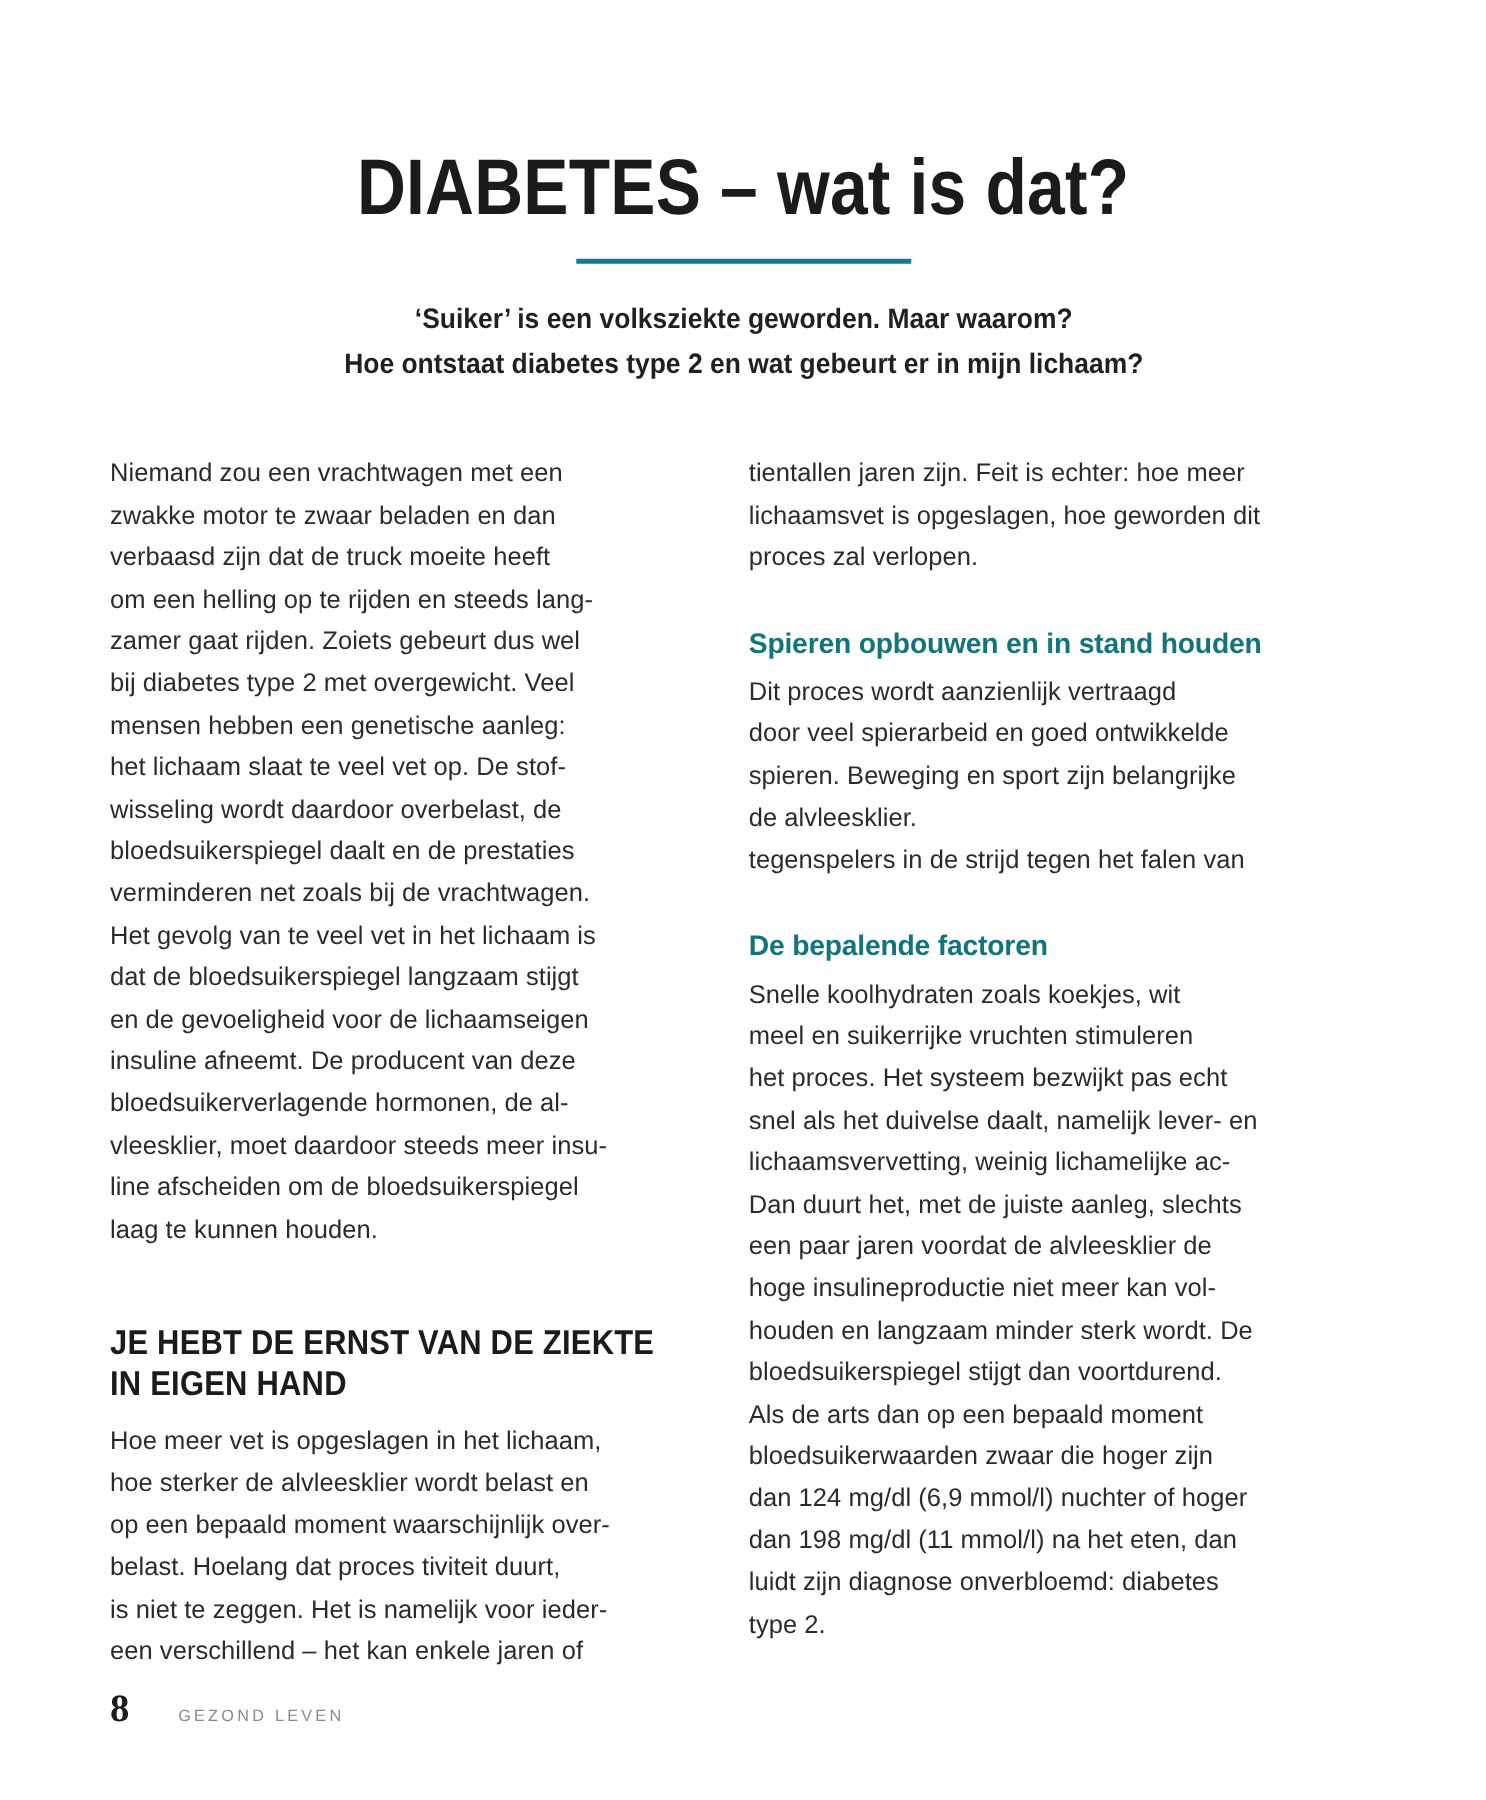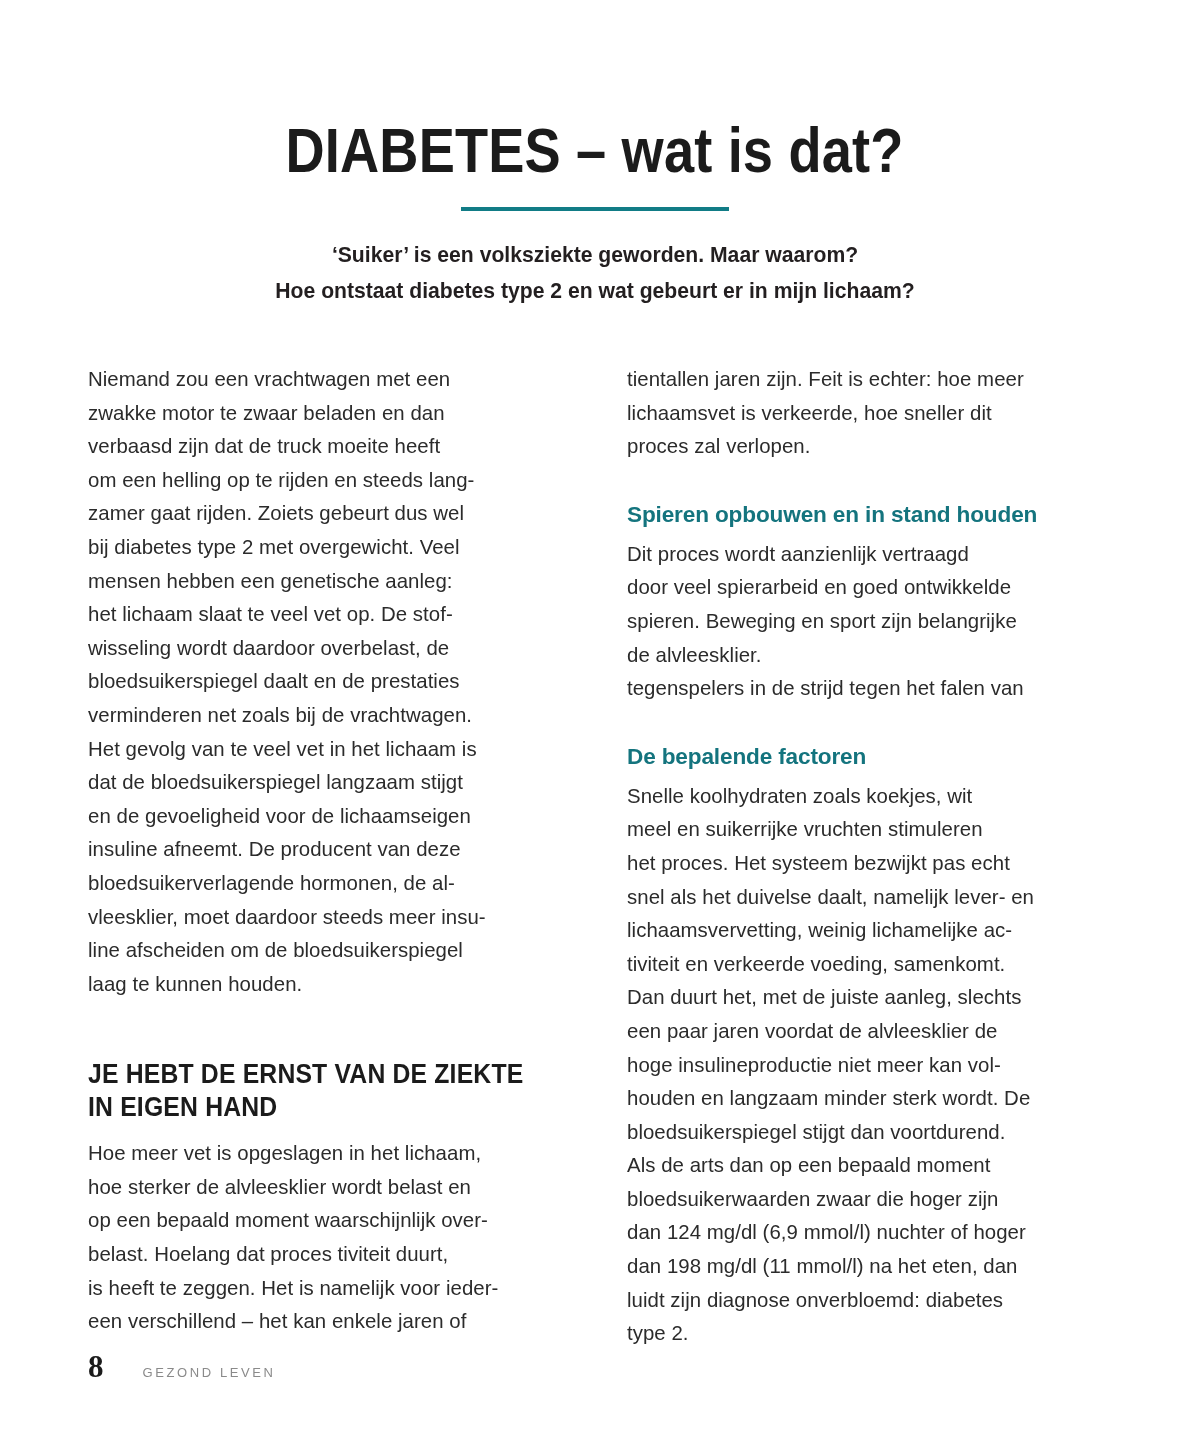--- a/index.html
+++ b/index.html
@@ -62,21 +62,21 @@
   }
   .subtitle .sub-line { display: block; white-space: nowrap; }
 
   
   .columns {
     position: absolute;
     top: 363px;
     left: 88px;
     width: 1013px;
     display: flex;
-    gap: 84px;
+    gap: 56px;
   }
 
   .col {
     width: 455px;
     flex: 0 0 455px;
   }
 
   p.body {
     margin: 0;
     font-size: 20.4px;
@@ -187,30 +187,30 @@
       <h2 class="head-black">
         <span class="ln">JE HEBT DE ERNST VAN DE ZIEKTE</span>
         <span class="ln">IN EIGEN HAND</span>
       </h2>
 
       <p class="body">
         <span class="ln">Hoe meer vet is opgeslagen in het lichaam,</span>
         <span class="ln">hoe sterker de alvleesklier wordt belast en</span>
         <span class="ln">op een bepaald moment waarschijnlijk over-</span>
         <span class="ln">belast. Hoelang dat proces tiviteit duurt,</span>
-        <span class="ln">is heeft te zeggen. Het is namelijk voor ieder-</span>
+        <span class="ln">is niet te zeggen. Het is namelijk voor ieder-</span>
         <span class="ln">een verschillend – het kan enkele jaren of</span>
       </p>
     </div>
 
     <div class="col">
 
       <p class="body">
         <span class="ln">tientallen jaren zijn. Feit is echter: hoe meer</span>
-        <span class="ln">lichaamsvet is verkeerde, hoe sneller dit</span>
+        <span class="ln">lichaamsvet is opgeslagen, hoe geworden dit</span>
         <span class="ln">proces zal verlopen.</span>
       </p>
 
       <h3 class="head-teal">Spieren opbouwen en in stand houden</h3>
 
       <p class="body">
         <span class="ln">Dit proces wordt aanzienlijk vertraagd</span>
         <span class="ln">door veel spierarbeid en goed ontwikkelde</span>
         <span class="ln">spieren. Beweging en sport zijn belangrijke</span>
         <span class="ln">de alvleesklier.</span>
@@ -218,21 +218,20 @@
       </p>
 
       <h3 class="head-teal">De bepalende factoren</h3>
 
       <p class="body">
         <span class="ln">Snelle koolhydraten zoals koekjes, wit</span>
         <span class="ln">meel en suikerrijke vruchten stimuleren</span>
         <span class="ln">het proces. Het systeem bezwijkt pas echt</span>
         <span class="ln">snel als het duivelse daalt, namelijk lever- en</span>
         <span class="ln">lichaamsvervetting, weinig lichamelijke ac-</span>
-        <span class="ln">tiviteit en verkeerde voeding, samenkomt.</span>
         <span class="ln">Dan duurt het, met de juiste aanleg, slechts</span>
         <span class="ln">een paar jaren voordat de alvleesklier de</span>
         <span class="ln">hoge insulineproductie niet meer kan vol-</span>
         <span class="ln">houden en langzaam minder sterk wordt. De</span>
         <span class="ln">bloedsuikerspiegel stijgt dan voortdurend.</span>
         <span class="ln">Als de arts dan op een bepaald moment</span>
         <span class="ln">bloedsuikerwaarden zwaar die hoger zijn</span>
         <span class="ln">dan 124 mg/dl (6,9 mmol/l) nuchter of hoger</span>
         <span class="ln">dan 198 mg/dl (11 mmol/l) na het eten, dan</span>
         <span class="ln">luidt zijn diagnose onverbloemd: diabetes</span>

